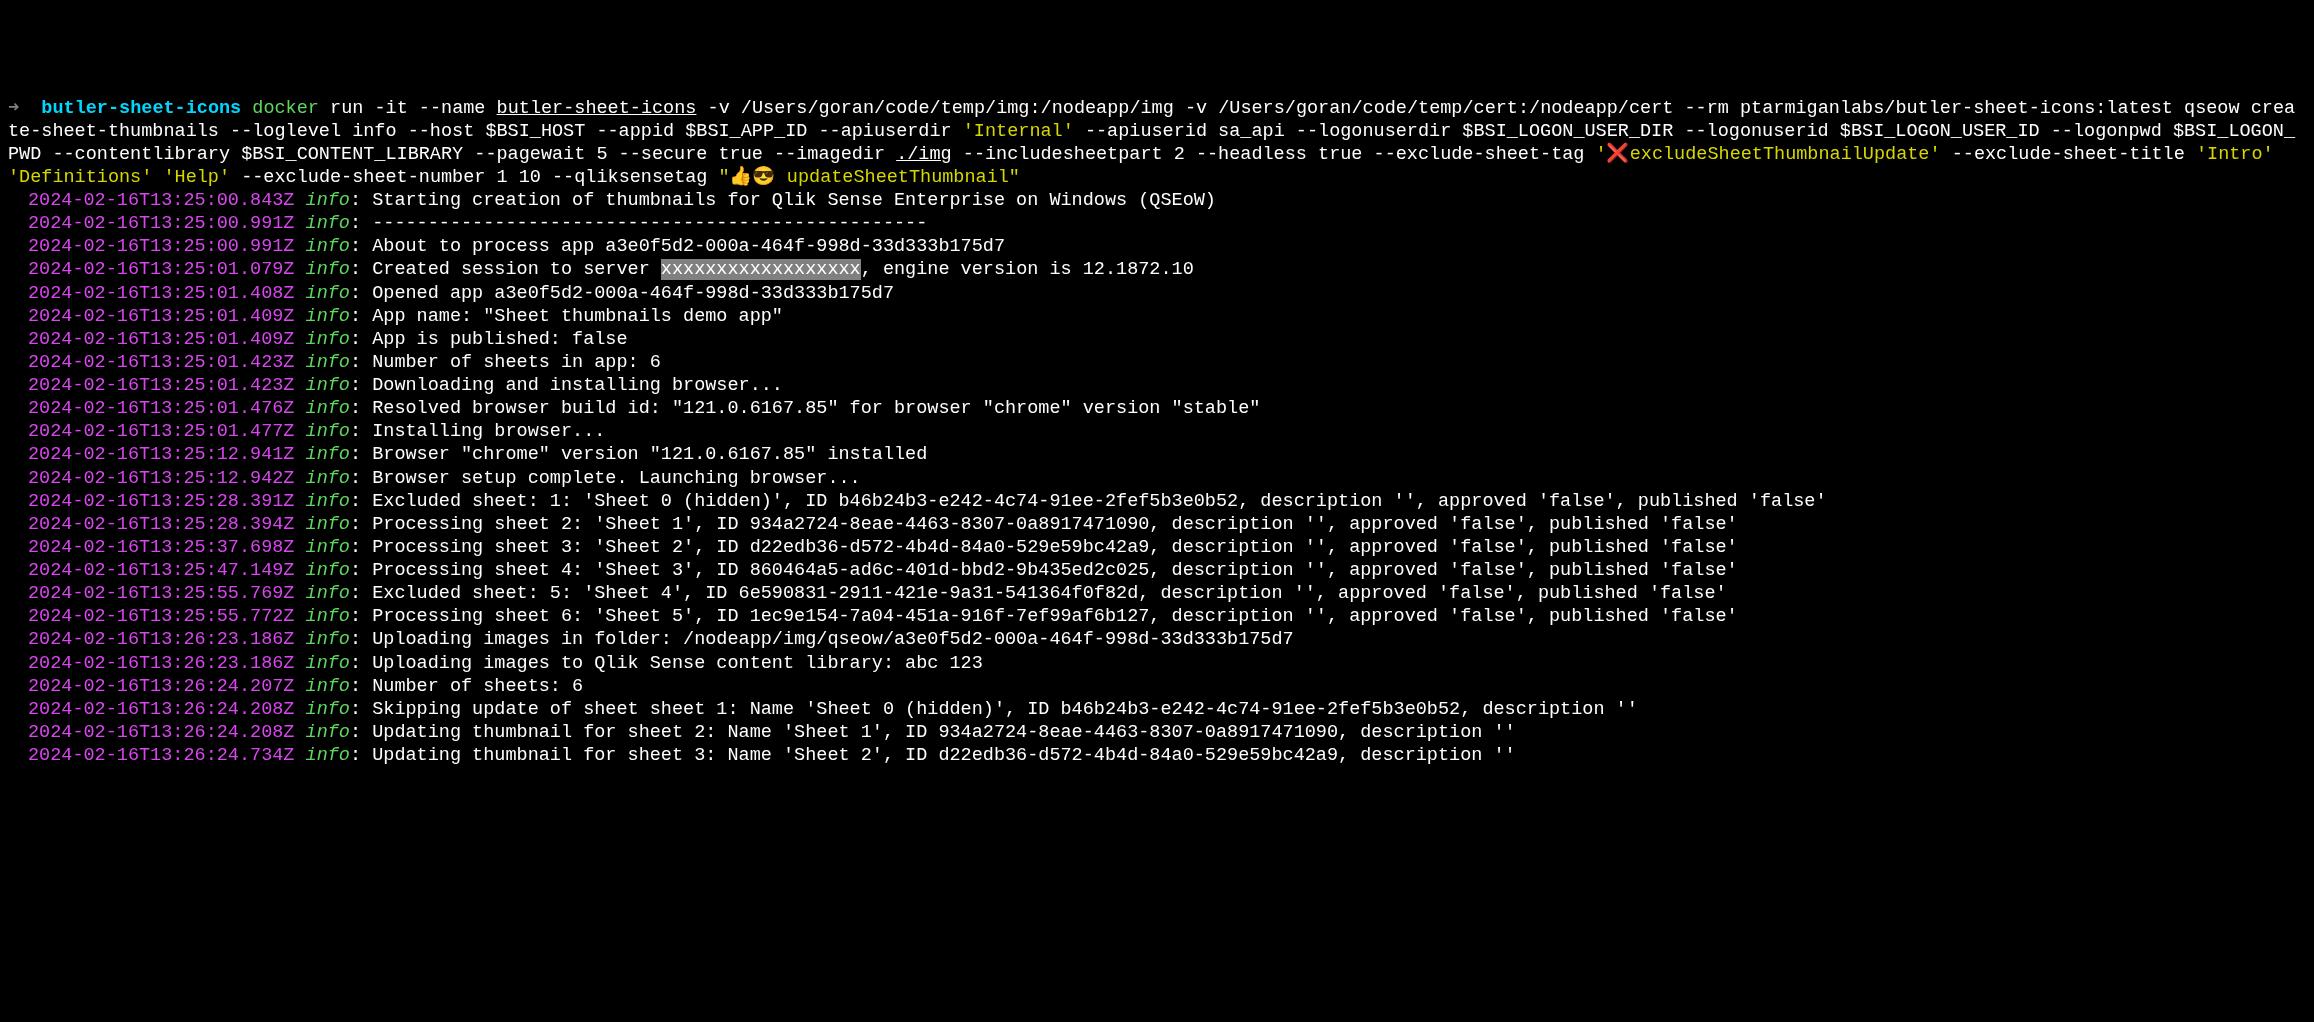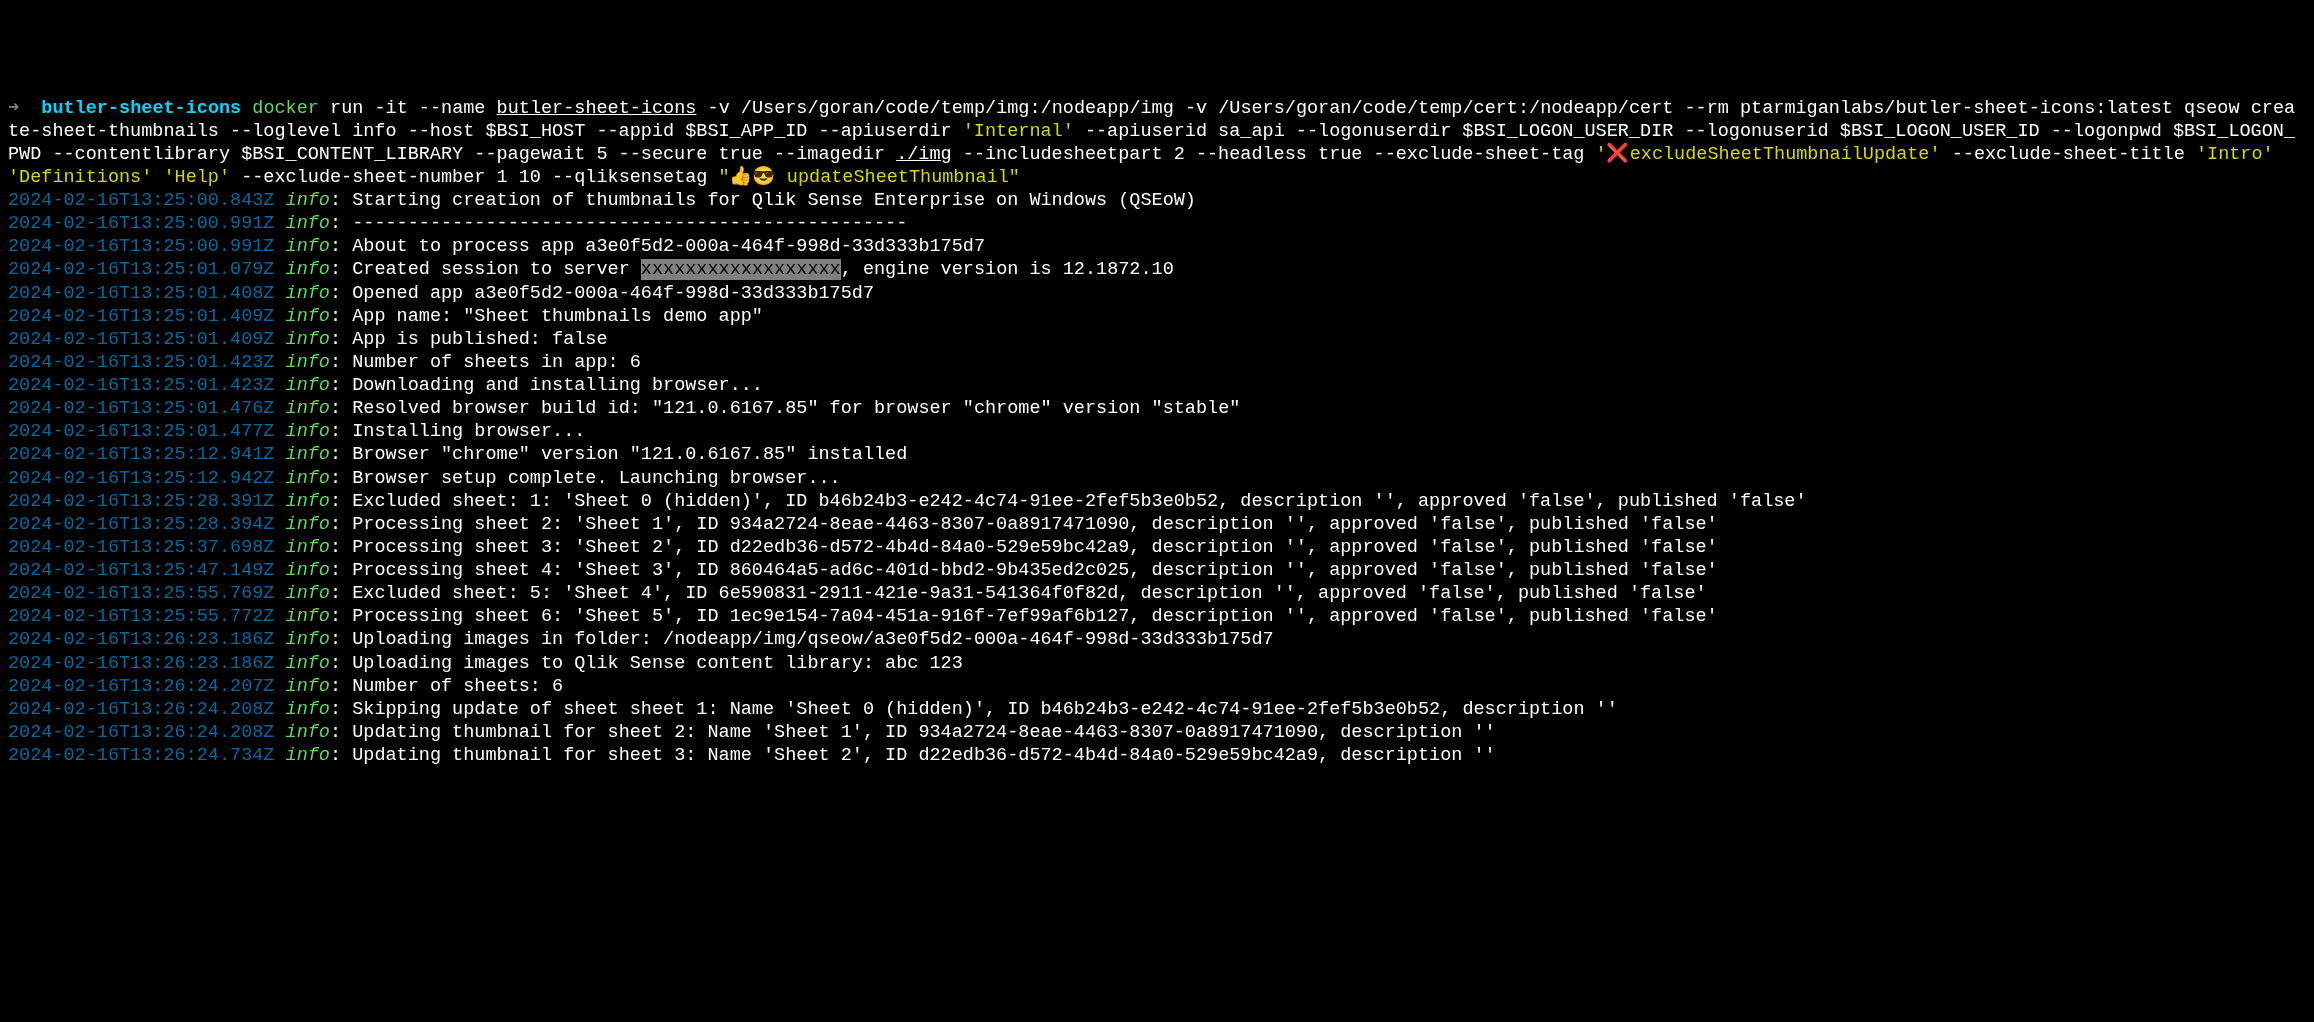--- a/index.html
+++ b/index.html
@@ -34,32 +34,33 @@
     .cmd-underline {
       text-decoration: underline;
     }
     .cmd-yellow {
       color: #d7d700;
     }
     .log-line {
       display: block;
     }
     .timestamp {
-      color: #0369a1;
+      color: #d946ef;
+      margin-left: 20px;
     }
     .level-info {
       color: #5fd75f;
       font-style: italic;
     }
     .msg {
       color: #ffffff;
     }
     .redacted {
       background-color: #808080;
-      color: #000000;
+      color: #ffffff;
     }
   </style>
 </head>
 <body>
 
 
 
 <div><span><span class="prompt-arrow">➜</span>  <span class="prompt-dir">butler-sheet-icons</span> <span class="cmd-docker">docker</span><span class="cmd-args"><span> run -it --name </span><span class="cmd-underline">butler-sheet-icons</span><span> -v /Users/goran/code/temp/img:/nodeapp/img -v /Users/goran/code/temp/cert:/nodeapp/cert --rm ptarmiganlabs/butler-sheet-icons:latest qseow create-sheet-thumbnails --loglevel info --host $BSI_HOST --appid $BSI_APP_ID --apiuserdir </span><span class="cmd-yellow">'Internal'</span><span> --apiuserid sa_api --logonuserdir $BSI_LOGON_USER_DIR --logonuserid $BSI_LOGON_USER_ID --logonpwd $BSI_LOGON_PWD --contentlibrary $BSI_CONTENT_LIBRARY --pagewait 5 --secure true --imagedir </span><span class="cmd-underline">./img</span><span> --includesheetpart 2 --headless true --exclude-sheet-tag </span><span class="cmd-yellow">'❌excludeSheetThumbnailUpdate'</span><span> --exclude-sheet-title </span><span class="cmd-yellow">'Intro'</span><span> </span><span class="cmd-yellow">'Definitions'</span><span> </span><span class="cmd-yellow">'Help'</span><span> --exclude-sheet-number 1 10 --qliksensetag </span><span class="cmd-yellow">"👍😎 updateSheetThumbnail"</span></span></span>
 <div id="log-container"><span class="log-line"><span class="timestamp">2024-02-16T13:25:00.843Z</span> <span class="level-info">info</span><span class="msg">: </span><span class="msg">Starting creation of thumbnails for Qlik Sense Enterprise on Windows (QSEoW)</span></span><span class="log-line"><span class="timestamp">2024-02-16T13:25:00.991Z</span> <span class="level-info">info</span><span class="msg">: </span><span class="msg">--------------------------------------------------</span></span><span class="log-line"><span class="timestamp">2024-02-16T13:25:00.991Z</span> <span class="level-info">info</span><span class="msg">: </span><span class="msg">About to process app a3e0f5d2-000a-464f-998d-33d333b175d7</span></span><span class="log-line"><span class="timestamp">2024-02-16T13:25:01.079Z</span> <span class="level-info">info</span><span class="msg">: </span><span class="msg">Created session to server </span><span class="redacted">xxxxxxxxxxxxxxxxxx</span><span class="msg">, engine version is 12.1872.10</span></span><span class="log-line"><span class="timestamp">2024-02-16T13:25:01.408Z</span> <span class="level-info">info</span><span class="msg">: </span><span class="msg">Opened app a3e0f5d2-000a-464f-998d-33d333b175d7</span></span><span class="log-line"><span class="timestamp">2024-02-16T13:25:01.409Z</span> <span class="level-info">info</span><span class="msg">: </span><span class="msg">App name: "Sheet thumbnails demo app"</span></span><span class="log-line"><span class="timestamp">2024-02-16T13:25:01.409Z</span> <span class="level-info">info</span><span class="msg">: </span><span class="msg">App is published: false</span></span><span class="log-line"><span class="timestamp">2024-02-16T13:25:01.423Z</span> <span class="level-info">info</span><span class="msg">: </span><span class="msg">Number of sheets in app: 6</span></span><span class="log-line"><span class="timestamp">2024-02-16T13:25:01.423Z</span> <span class="level-info">info</span><span class="msg">: </span><span class="msg">Downloading and installing browser...</span></span><span class="log-line"><span class="timestamp">2024-02-16T13:25:01.476Z</span> <span class="level-info">info</span><span class="msg">: </span><span class="msg">Resolved browser build id: "121.0.6167.85" for browser "chrome" version "stable"</span></span><span class="log-line"><span class="timestamp">2024-02-16T13:25:01.477Z</span> <span class="level-info">info</span><span class="msg">: </span><span class="msg">Installing browser...</span></span><span class="log-line"><span class="timestamp">2024-02-16T13:25:12.941Z</span> <span class="level-info">info</span><span class="msg">: </span><span class="msg">Browser "chrome" version "121.0.6167.85" installed</span></span><span class="log-line"><span class="timestamp">2024-02-16T13:25:12.942Z</span> <span class="level-info">info</span><span class="msg">: </span><span class="msg">Browser setup complete. Launching browser...</span></span><span class="log-line"><span class="timestamp">2024-02-16T13:25:28.391Z</span> <span class="level-info">info</span><span class="msg">: </span><span class="msg">Excluded sheet: 1: 'Sheet 0 (hidden)', ID b46b24b3-e242-4c74-91ee-2fef5b3e0b52, description '', approved 'false', published 'false'</span></span><span class="log-line"><span class="timestamp">2024-02-16T13:25:28.394Z</span> <span class="level-info">info</span><span class="msg">: </span><span class="msg">Processing sheet 2: 'Sheet 1', ID 934a2724-8eae-4463-8307-0a8917471090, description '', approved 'false', published 'false'</span></span><span class="log-line"><span class="timestamp">2024-02-16T13:25:37.698Z</span> <span class="level-info">info</span><span class="msg">: </span><span class="msg">Processing sheet 3: 'Sheet 2', ID d22edb36-d572-4b4d-84a0-529e59bc42a9, description '', approved 'false', published 'false'</span></span><span class="log-line"><span class="timestamp">2024-02-16T13:25:47.149Z</span> <span class="level-info">info</span><span class="msg">: </span><span class="msg">Processing sheet 4: 'Sheet 3', ID 860464a5-ad6c-401d-bbd2-9b435ed2c025, description '', approved 'false', published 'false'</span></span><span class="log-line"><span class="timestamp">2024-02-16T13:25:55.769Z</span> <span class="level-info">info</span><span class="msg">: </span><span class="msg">Excluded sheet: 5: 'Sheet 4', ID 6e590831-2911-421e-9a31-541364f0f82d, description '', approved 'false', published 'false'</span></span><span class="log-line"><span class="timestamp">2024-02-16T13:25:55.772Z</span> <span class="level-info">info</span><span class="msg">: </span><span class="msg">Processing sheet 6: 'Sheet 5', ID 1ec9e154-7a04-451a-916f-7ef99af6b127, description '', approved 'false', published 'false'</span></span><span class="log-line"><span class="timestamp">2024-02-16T13:26:23.186Z</span> <span class="level-info">info</span><span class="msg">: </span><span class="msg">Uploading images in folder: /nodeapp/img/qseow/a3e0f5d2-000a-464f-998d-33d333b175d7</span></span><span class="log-line"><span class="timestamp">2024-02-16T13:26:23.186Z</span> <span class="level-info">info</span><span class="msg">: </span><span class="msg">Uploading images to Qlik Sense content library: abc 123</span></span><span class="log-line"><span class="timestamp">2024-02-16T13:26:24.207Z</span> <span class="level-info">info</span><span class="msg">: </span><span class="msg">Number of sheets: 6</span></span><span class="log-line"><span class="timestamp">2024-02-16T13:26:24.208Z</span> <span class="level-info">info</span><span class="msg">: </span><span class="msg">Skipping update of sheet sheet 1: Name 'Sheet 0 (hidden)', ID b46b24b3-e242-4c74-91ee-2fef5b3e0b52, description ''</span></span><span class="log-line"><span class="timestamp">2024-02-16T13:26:24.208Z</span> <span class="level-info">info</span><span class="msg">: </span><span class="msg">Updating thumbnail for sheet 2: Name 'Sheet 1', ID 934a2724-8eae-4463-8307-0a8917471090, description ''</span></span><span class="log-line"><span class="timestamp">2024-02-16T13:26:24.734Z</span> <span class="level-info">info</span><span class="msg">: </span><span class="msg">Updating thumbnail for sheet 3: Name 'Sheet 2', ID d22edb36-d572-4b4d-84a0-529e59bc42a9, description ''</span></span></div></div>
 

